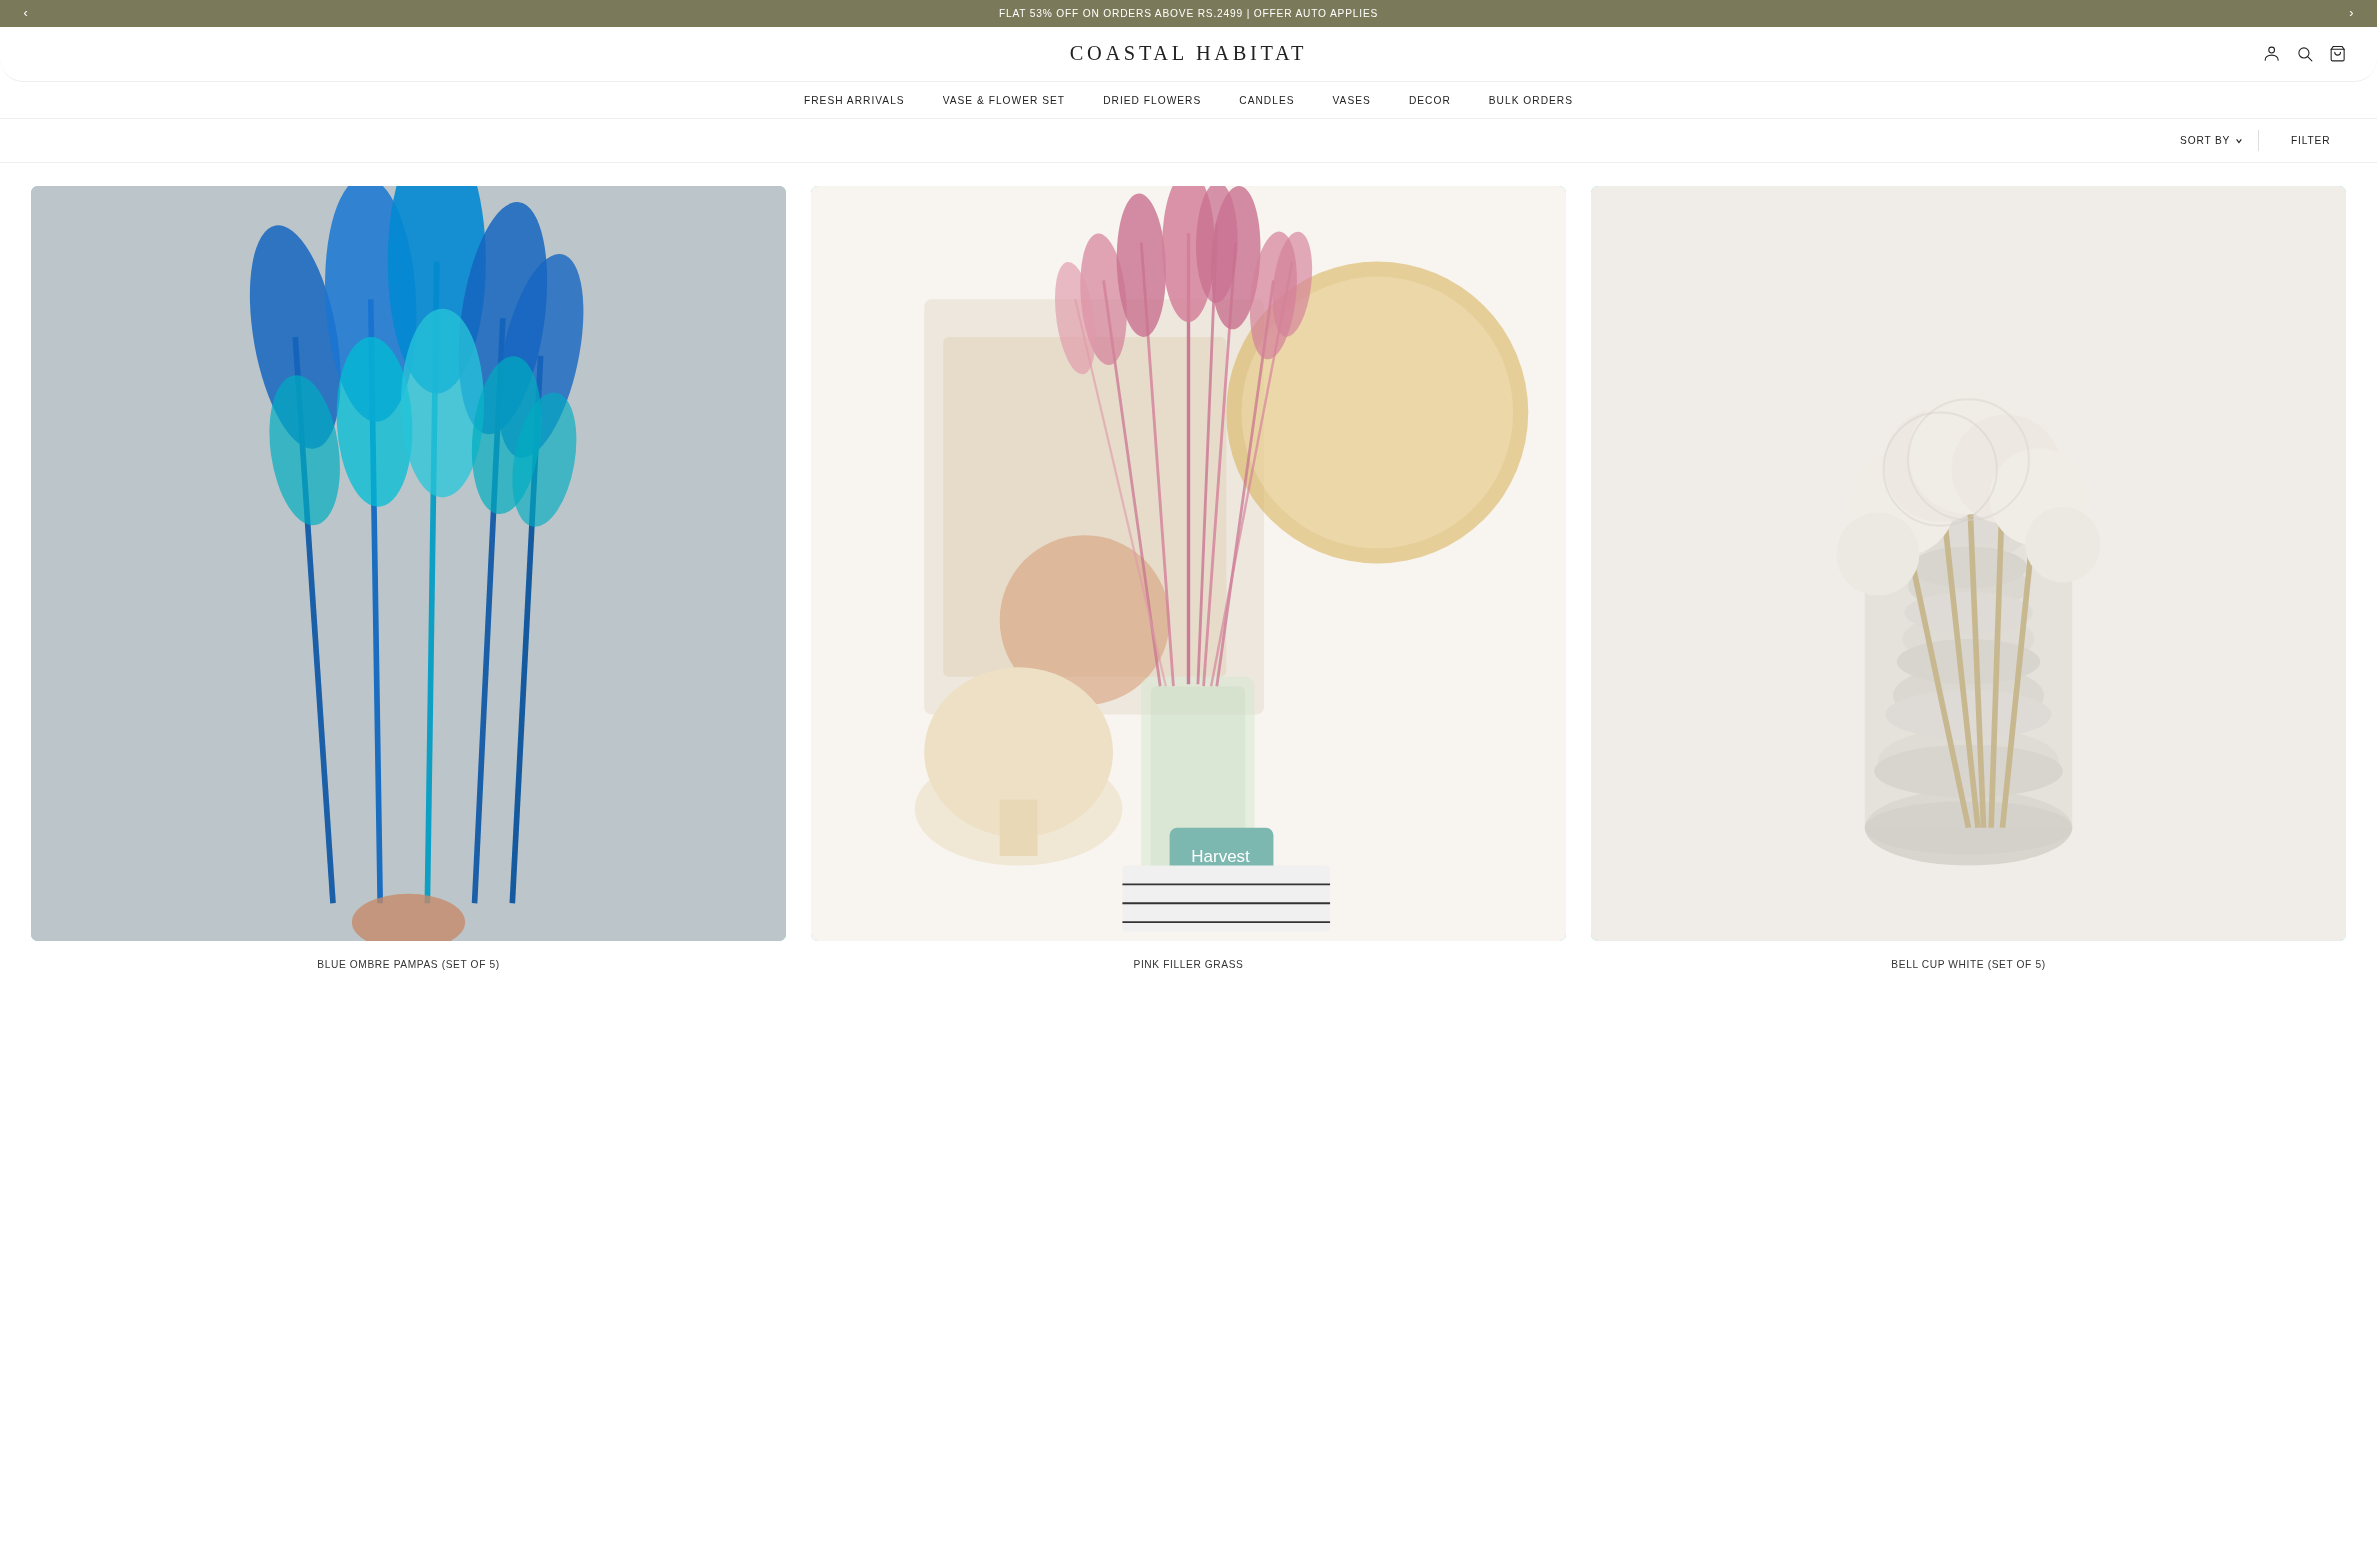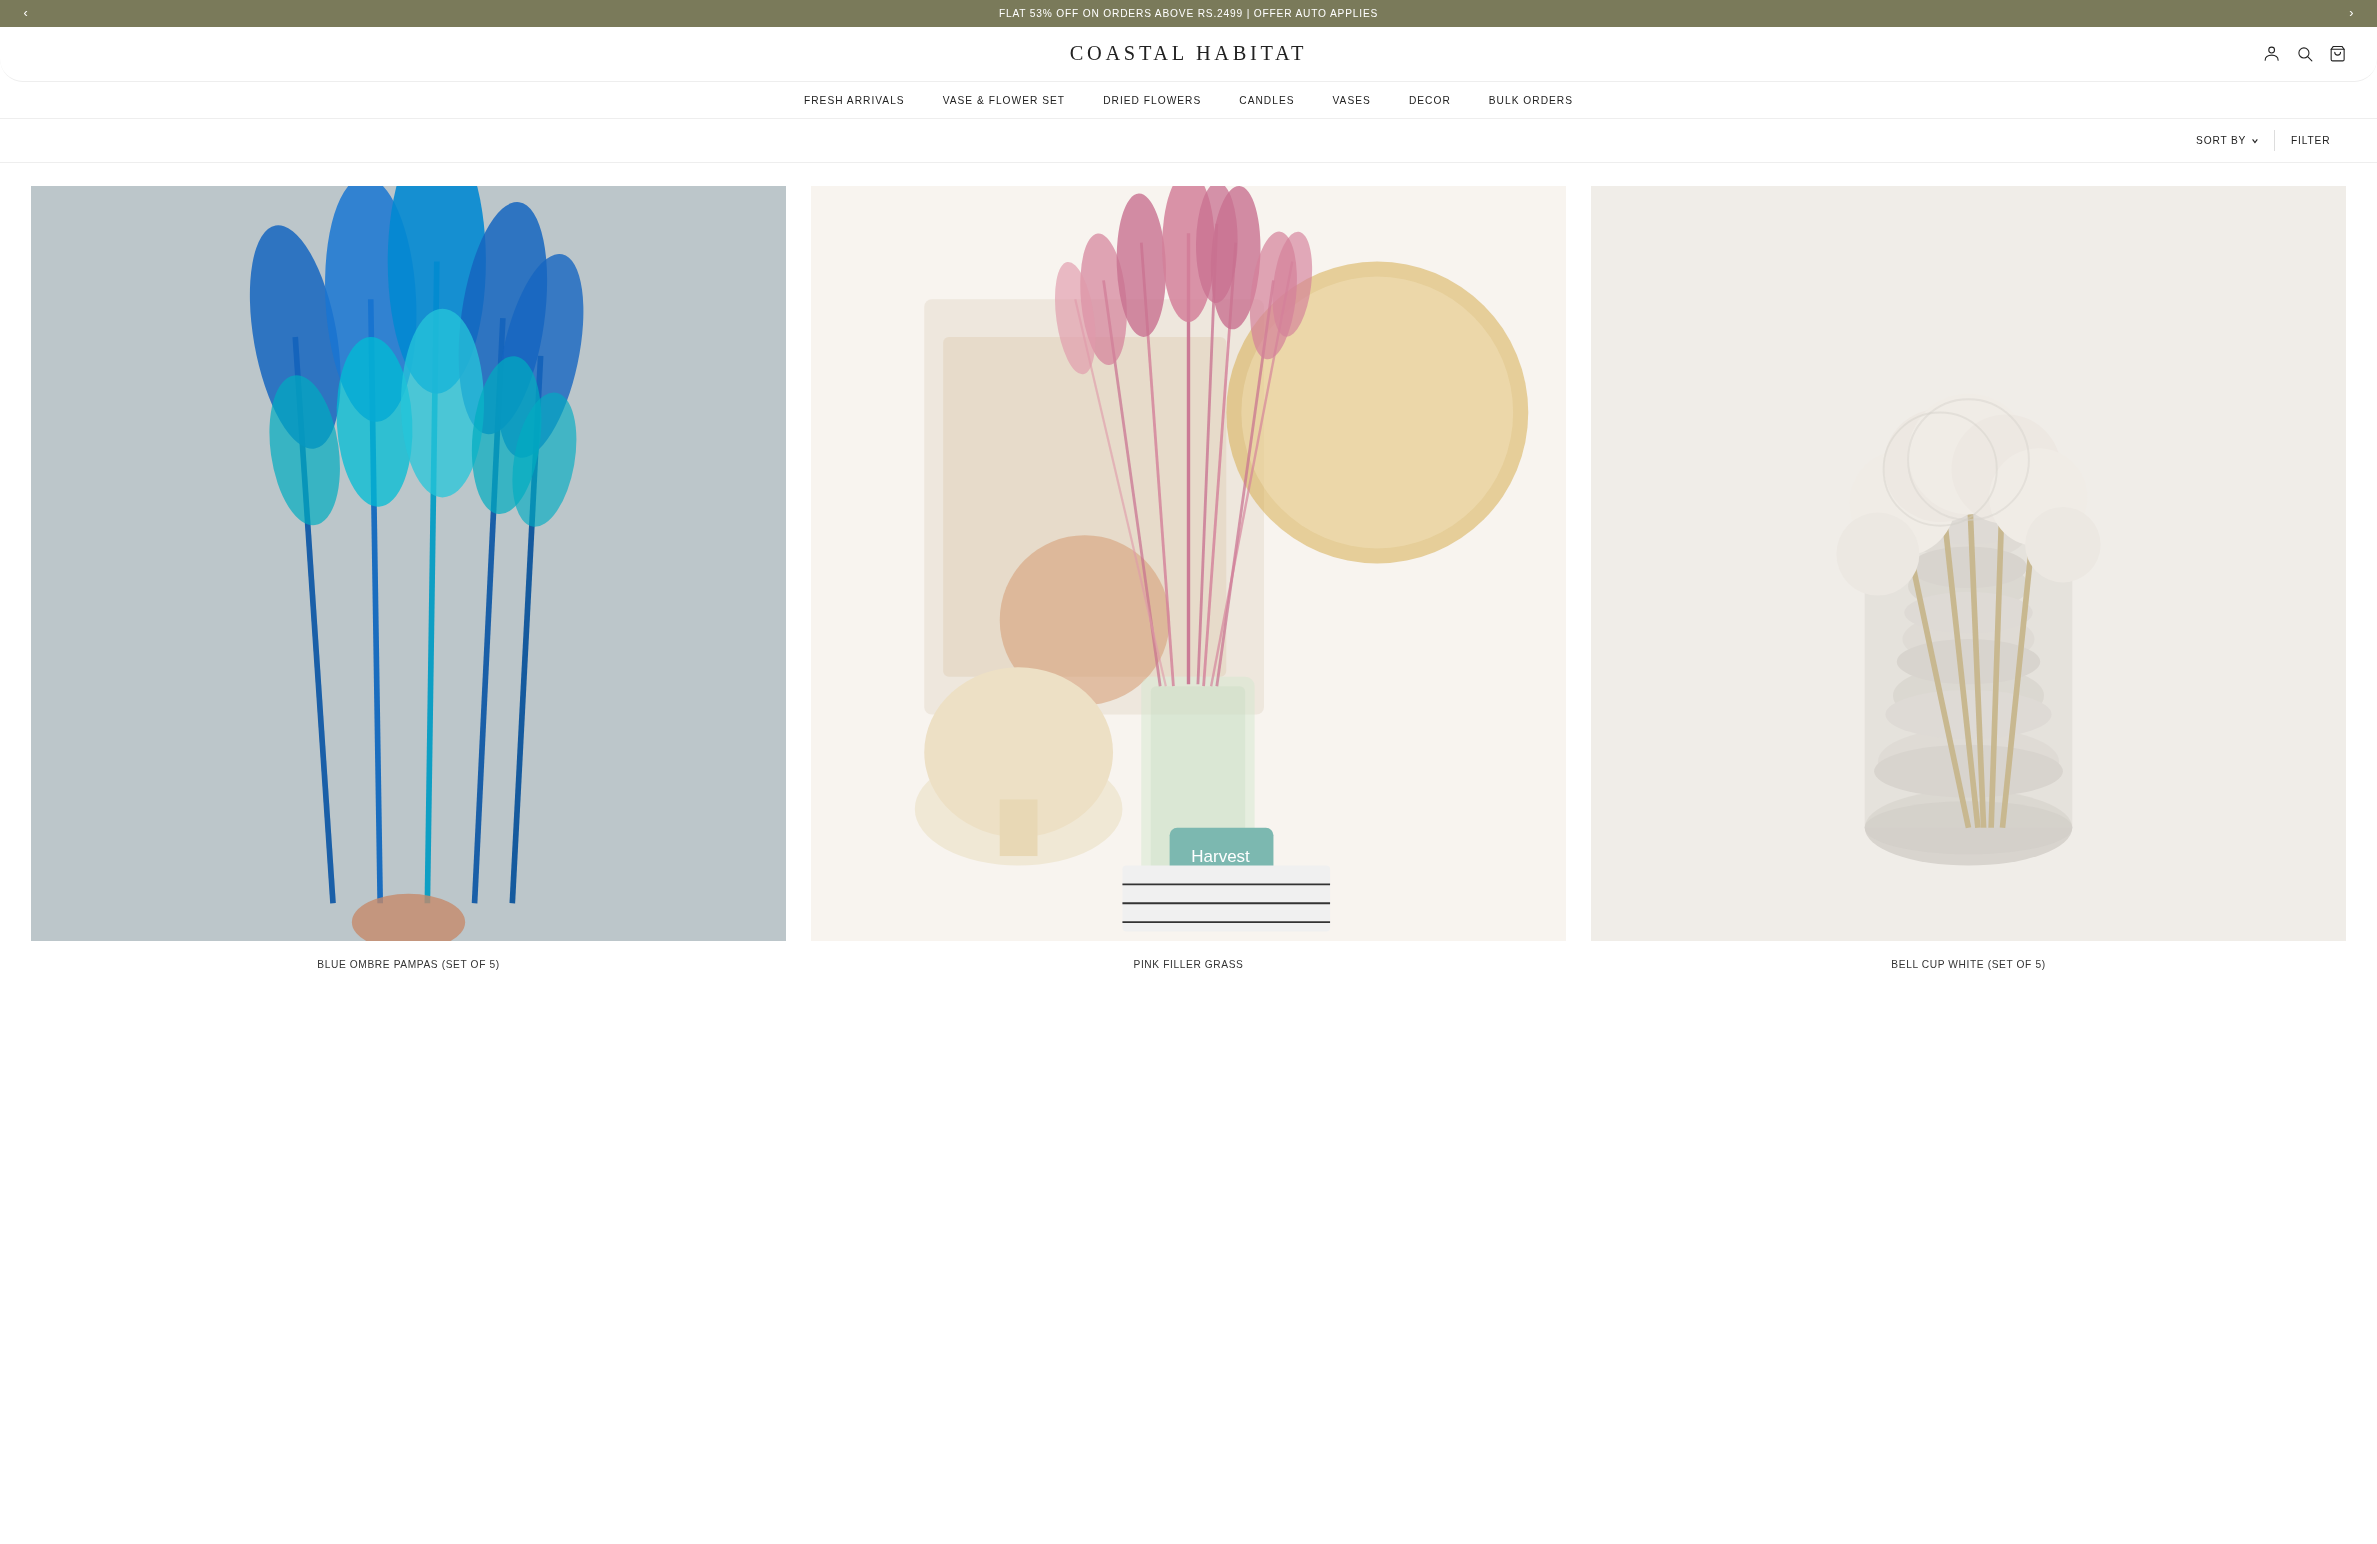--- a/index.html
+++ b/index.html
@@ -104,21 +104,21 @@
       font-weight: 500;
     }
 
     
     .toolbar {
       display: flex;
       justify-content: flex-end;
       align-items: center;
       padding: 11px 31px;
       border-bottom: 0.8px solid #eee;
-      gap: 0;
+      gap: 16px;
     }
 
     .sort-by-btn {
       display: flex;
       align-items: center;
       gap: 4.7px;
       background: none;
       border: none;
       cursor: pointer;
       font-family: Arial, sans-serif;
@@ -160,20 +160,21 @@
       display: flex;
       flex-direction: column;
       cursor: pointer;
     }
 
     .product-image-wrapper {
       width: 100%;
       aspect-ratio: 1 / 1;
       overflow: hidden;
       background: #5eead4;
+      border-radius: 7px;
     }
 
     .product-name {
       font-family: Arial, sans-serif;
       font-size: 10.2px;
       letter-spacing: 0.06em;
       text-transform: uppercase;
       color: #333;
       margin-top: 18px;
       text-align: center;

